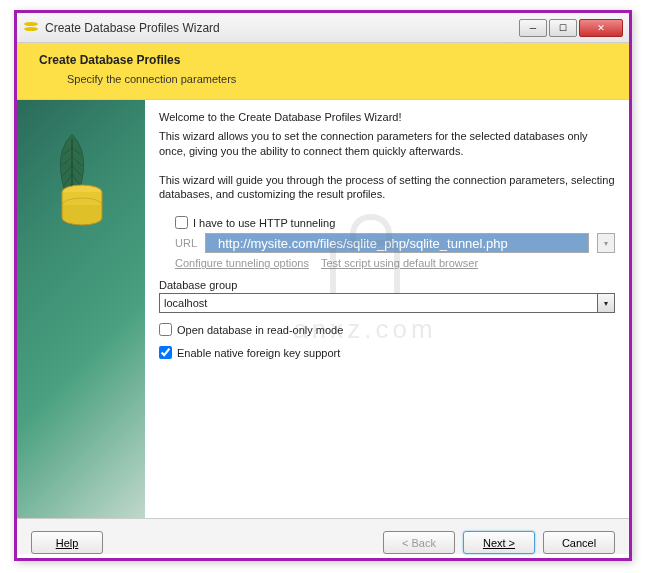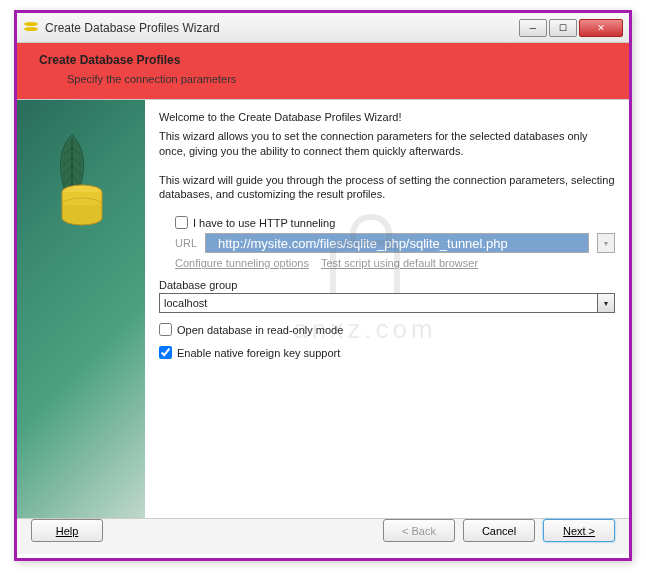--- a/index.html
+++ b/index.html
@@ -11,21 +11,21 @@
 .titlebar-icon { width: 16px; height: 16px; margin-right: 6px; display: flex; align-items: center; justify-content: center; }
 .db-mini { width: 14px; height: 12px; position: relative; }
 .db-mini::before, .db-mini::after { content: ''; position: absolute; left: 0; width: 14px; height: 4px; background: #e6c200; border-radius: 50%; }
 .db-mini::before { top: 0; }
 .db-mini::after { top: 5px; }
 .titlebar-text { font-size: 12px; flex: 1; color: #333; }
 .win-controls { display: flex; gap: 2px; }
 .win-btn { width: 28px; height: 18px; border: 1px solid #888; background: linear-gradient(to bottom, #f8f8f8, #ddd); border-radius: 2px; font-size: 9px; display: flex; align-items: center; justify-content: center; cursor: pointer; }
 .win-close { background: linear-gradient(to bottom, #e88, #c33); border-color: #a22; color: #fff; width: 44px; }
 
-.header { padding: 10px 18px 14px 22px; border-bottom: 1px solid #ccc; background: #ef4444; }
+.header { padding: 10px 18px 14px 22px; border-bottom: 1px solid #ccc; background: #fde047; }
 .header h2 { font-size: 12px; font-weight: bold; color: #222; margin-bottom: 6px; }
 .header p { font-size: 11px; color: #333; margin-left: 28px; }
 
 .content { display: flex; height: 418px; }
 
 .sidebar { width: 128px; background: linear-gradient(135deg, #2a6b5a 0%, #3a8a70 30%, #4aa080 60%, #c0d8cc 100%); position: relative; }
 .sidebar-art { position: absolute; top: 30px; left: 30px; }
 .feather { width: 50px; height: 80px; }
 .db-icon { position: absolute; top: 50px; left: 10px; }
 
@@ -47,21 +47,21 @@
 
 .group-label { font-size: 11px; margin-top: 6px; margin-bottom: 2px; }
 .group-select { width: 100%; height: 20px; border: 1px solid #666; background: #fff; display: flex; align-items: center; padding: 0 4px; font-size: 11px; position: relative; margin-bottom: 10px; }
 .group-dd { position: absolute; right: 0; top: 0; width: 17px; height: 18px; border-left: 1px solid #666; background: linear-gradient(to bottom, #f8f8f8, #ddd); display: flex; align-items: center; justify-content: center; font-size: 8px; }
 
 .watermark { position: absolute; top: 140px; left: 90px; width: 260px; height: 130px; opacity: 0.15; pointer-events: none; display: flex; flex-direction: column; align-items: center; }
 .watermark-lock { width: 70px; height: 70px; border: 6px solid #777; border-radius: 10px; position: relative; }
 .watermark-lock::before { content: ''; position: absolute; top: -32px; left: 14px; width: 30px; height: 30px; border: 6px solid #777; border-bottom: none; border-radius: 20px 20px 0 0; }
 .watermark-text { font-size: 26px; color: #777; letter-spacing: 4px; margin-top: 4px; }
 
-.footer { height: 36px; border-top: 1px solid #ccc; display: flex; align-items: flex-start; padding: 0 14px; gap: 8px; background: #f4f4f4; }
+.footer { height: 36px; border-top: 1px solid #ccc; display: flex; align-items: flex-end; padding: 0 14px; gap: 8px; background: #f4f4f4; }
 .footer-spacer { flex: 1; }
 .btn { min-width: 72px; height: 23px; border: 1px solid #888; border-radius: 3px; background: linear-gradient(to bottom, #fdfdfd, #e8e8e8); font-size: 11px; display: flex; align-items: center; justify-content: center; cursor: pointer; padding: 0 10px; }
 .btn.disabled { color: #999; }
 .btn.primary { border: 1px solid #38a0d0; box-shadow: 0 0 2px #5ab0e0; }
 .btn.primary { border-color: #4a9fd8; }
 </style>
 </head>
 <body>
 
 <div class="window">
@@ -149,19 +149,19 @@
       </div>
     </div>
   </div>
 
   <div class="footer">
     <div class="btn">
         <u>Help</u>
       </div>
     <div class="footer-spacer"></div>
     <div class="btn disabled">&lt; Back</div>
-    <div class="btn">Cancel</div>
     <div class="btn primary">
         <span style="text-decoration:underline">Next &gt;</span>
       </div>
+    <div class="btn">Cancel</div>
   </div>
 
 </div>
 
 </body></html>

